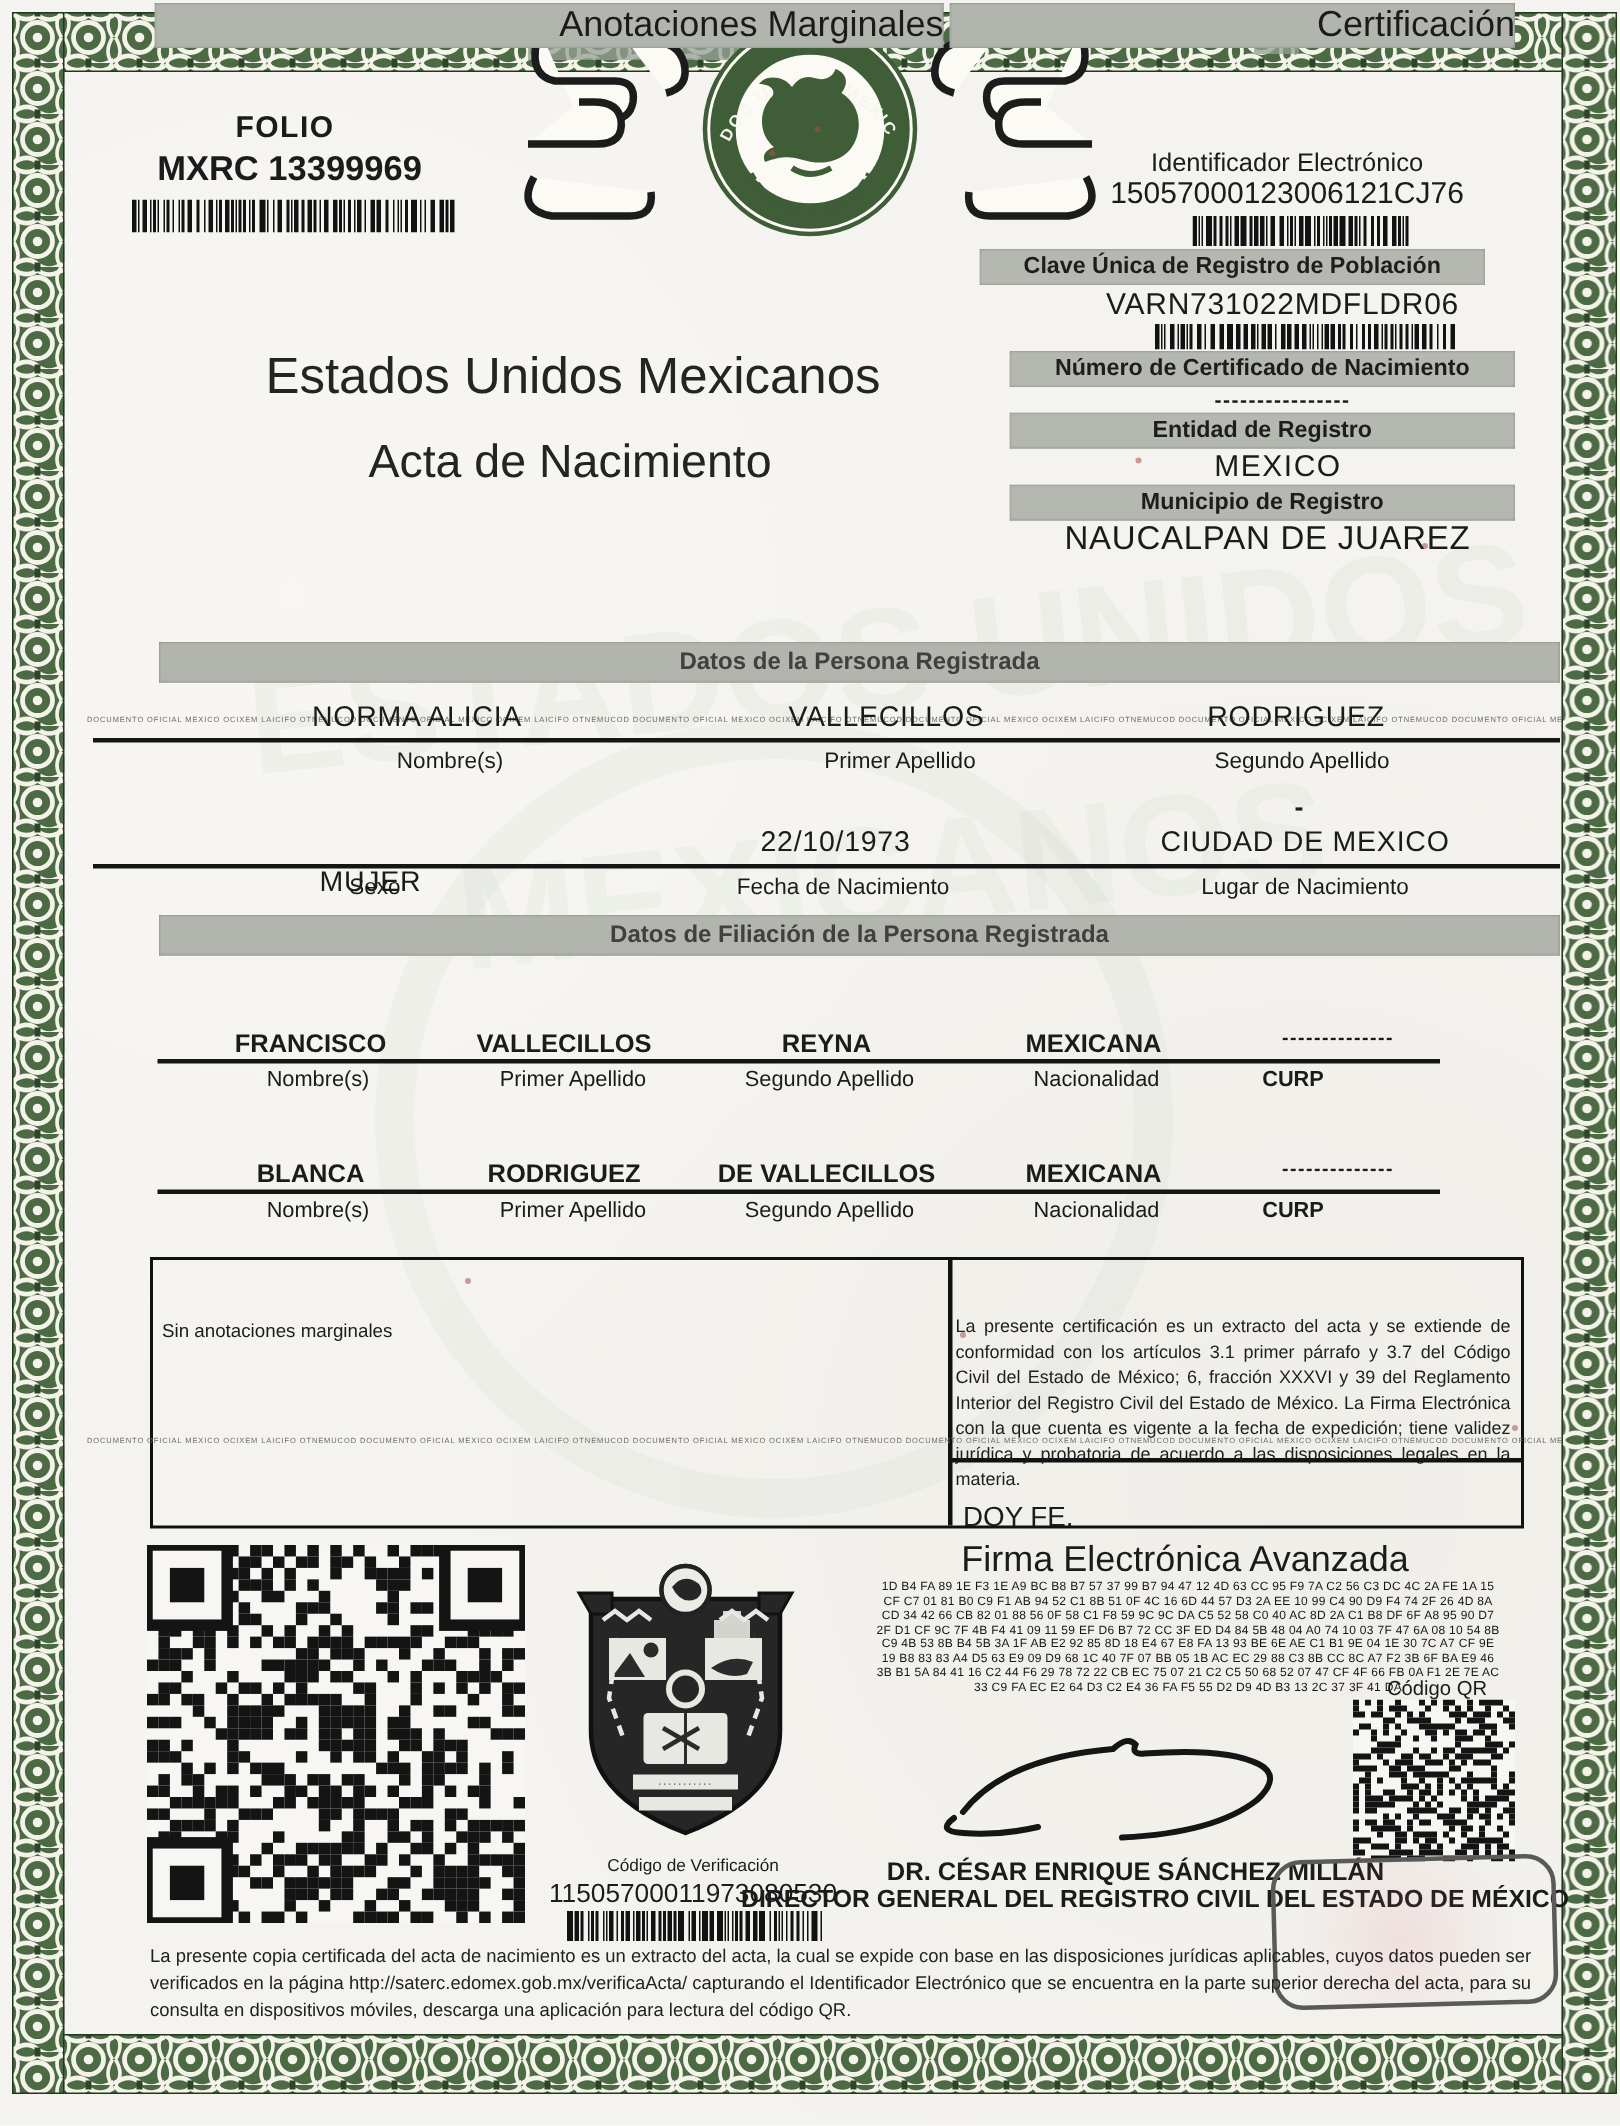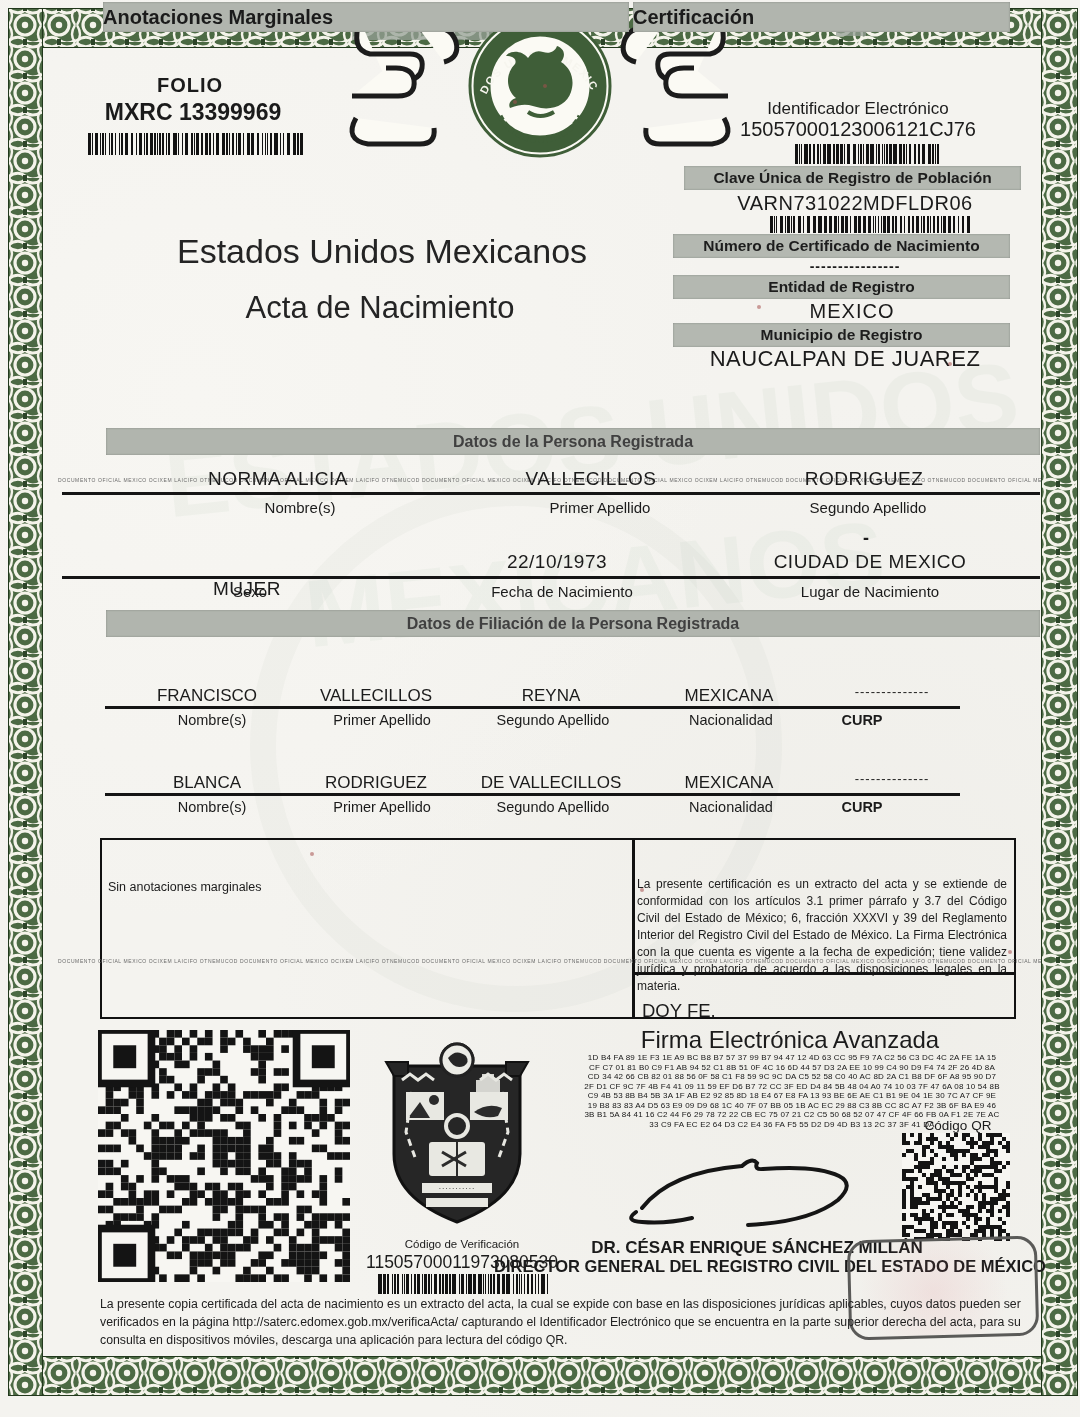--- a/index.html
+++ b/index.html
@@ -10,31 +10,31 @@
         font-family:"Liberation Sans", sans-serif;color:#1b1b1b;}
   .abs{position:absolute;}
   .ctr{transform:translateX(-50%);white-space:nowrap;}
   .borderstrip{position:absolute;}
   .gband{position:absolute;background:#b1b5ae;box-shadow:0 0 2px rgba(90,95,88,.6) inset;
          text-align:center;font-size:16px;font-weight:600;color:#404040;line-height:27px;height:27px;}
   .sband{position:absolute;background:#b4b8b1;box-shadow:0 0 2px rgba(90,95,88,.6) inset;
          text-align:center;font-size:15.5px;font-weight:600;color:#1d1d1d;line-height:24px;height:24px;}
   .val{position:absolute;transform:translateX(-50%);font-size:19px;letter-spacing:.5px;white-space:nowrap;}
   .lbl{position:absolute;transform:translateX(-50%);font-size:15px;white-space:nowrap;}
-  .pval{position:absolute;transform:translateX(-50%);font-size:17px;font-weight:400;white-space:nowrap;}
+  .pval{position:absolute;transform:translateX(-50%);font-size:17px;font-weight:700;white-space:nowrap;}
   .plbl{position:absolute;transform:translateX(-50%);font-size:14.5px;white-space:nowrap;}
   .hline{position:absolute;background:#151515;}
   .microprint{position:absolute;font-size:5px;color:#6a6a6a;letter-spacing:.6px;overflow:hidden;
               height:7px;line-height:7px;white-space:nowrap;}
   .rtable{position:absolute;left:668px;top:370px;width:337px;border-collapse:collapse;}
   .rtable th{border:2px solid #111;font-size:12.5px;font-weight:700;padding:2px 2px;background:#f7f6f2;}
   .rtable td{border:2px solid #111;font-size:17px;text-align:center;padding:2px 2px;}
   .bigbox{position:absolute;left:100px;top:838px;width:912px;height:177px;border:2.5px solid #111;}
-  .boxhead{position:absolute;top:2px;height:30px;background:#b1b5ae;text-align:left;
-           font-size:20px;font-weight:700;line-height:30px;box-shadow:0 0 2px rgba(90,95,88,.6) inset;}
+  .boxhead{position:absolute;top:2px;height:30px;background:#b1b5ae;text-align:right;
+           font-size:24px;font-weight:400;line-height:30px;box-shadow:0 0 2px rgba(90,95,88,.6) inset;}
   .hex{position:absolute;left:546px;top:1053px;width:492px;font-size:8px;line-height:9.5px;
        letter-spacing:.2px;color:#161616;text-align:center;}
   .speck{position:absolute;width:4px;height:4px;border-radius:50%;background:#a5504e;opacity:.55;}
   .smudge{position:absolute;background:#96a096;opacity:.75;}
   .wm{position:absolute;font-weight:700;color:#6f9a72;white-space:nowrap;transform-origin:left top;}
   .stamp{position:absolute;left:848px;top:1238px;width:184px;height:94px;border:3px solid #5a5a58;
          border-radius:20px;transform:rotate(-1.5deg);
          background:radial-gradient(circle at 45% 55%, rgba(220,120,130,.14) 0%, rgba(220,120,130,0) 65%);}
   .barcode{position:absolute;}
   .qr{position:absolute;}
@@ -211,21 +211,21 @@
         <rect x="114" y="0" width="2" height="20" fill="#121212"></rect>
         <rect x="119" y="0" width="2" height="20" fill="#121212"></rect>
         <rect x="123" y="0" width="2" height="20" fill="#121212"></rect>
         <rect x="127" y="0" width="3" height="20" fill="#121212"></rect>
         <rect x="133" y="0" width="3" height="20" fill="#121212"></rect>
         <rect x="137" y="0" width="2" height="20" fill="#121212"></rect>
         <rect x="140" y="0" width="1" height="20" fill="#121212"></rect>
         <rect x="142" y="0" width="2" height="20" fill="#121212"></rect>
       </svg></div>
 
-  <div class="sband" style="left:684px;top:166px;width:337px">Clave Única de Registro de Población</div>
+  <div class="sband" style="left:653px;top:166px;width:337px">Clave Única de Registro de Población</div>
   <div class="abs ctr" style="left:855px;top:192px;font-size:20px;letter-spacing:.5px">VARN731022MDFLDR06</div>
   <div class="barcode" style="left:770px;top:216px;width:200px;height:17px"><svg width="200" height="17">
         <rect x="0" y="0" width="3" height="17" fill="#121212"></rect>
         <rect x="4" y="0" width="1" height="17" fill="#121212"></rect>
         <rect x="6" y="0" width="1" height="17" fill="#121212"></rect>
         <rect x="10" y="0" width="3" height="17" fill="#121212"></rect>
         <rect x="15" y="0" width="1" height="17" fill="#121212"></rect>
         <rect x="17" y="0" width="3" height="17" fill="#121212"></rect>
         <rect x="21" y="0" width="1" height="17" fill="#121212"></rect>
         <rect x="23" y="0" width="2" height="17" fill="#121212"></rect>

